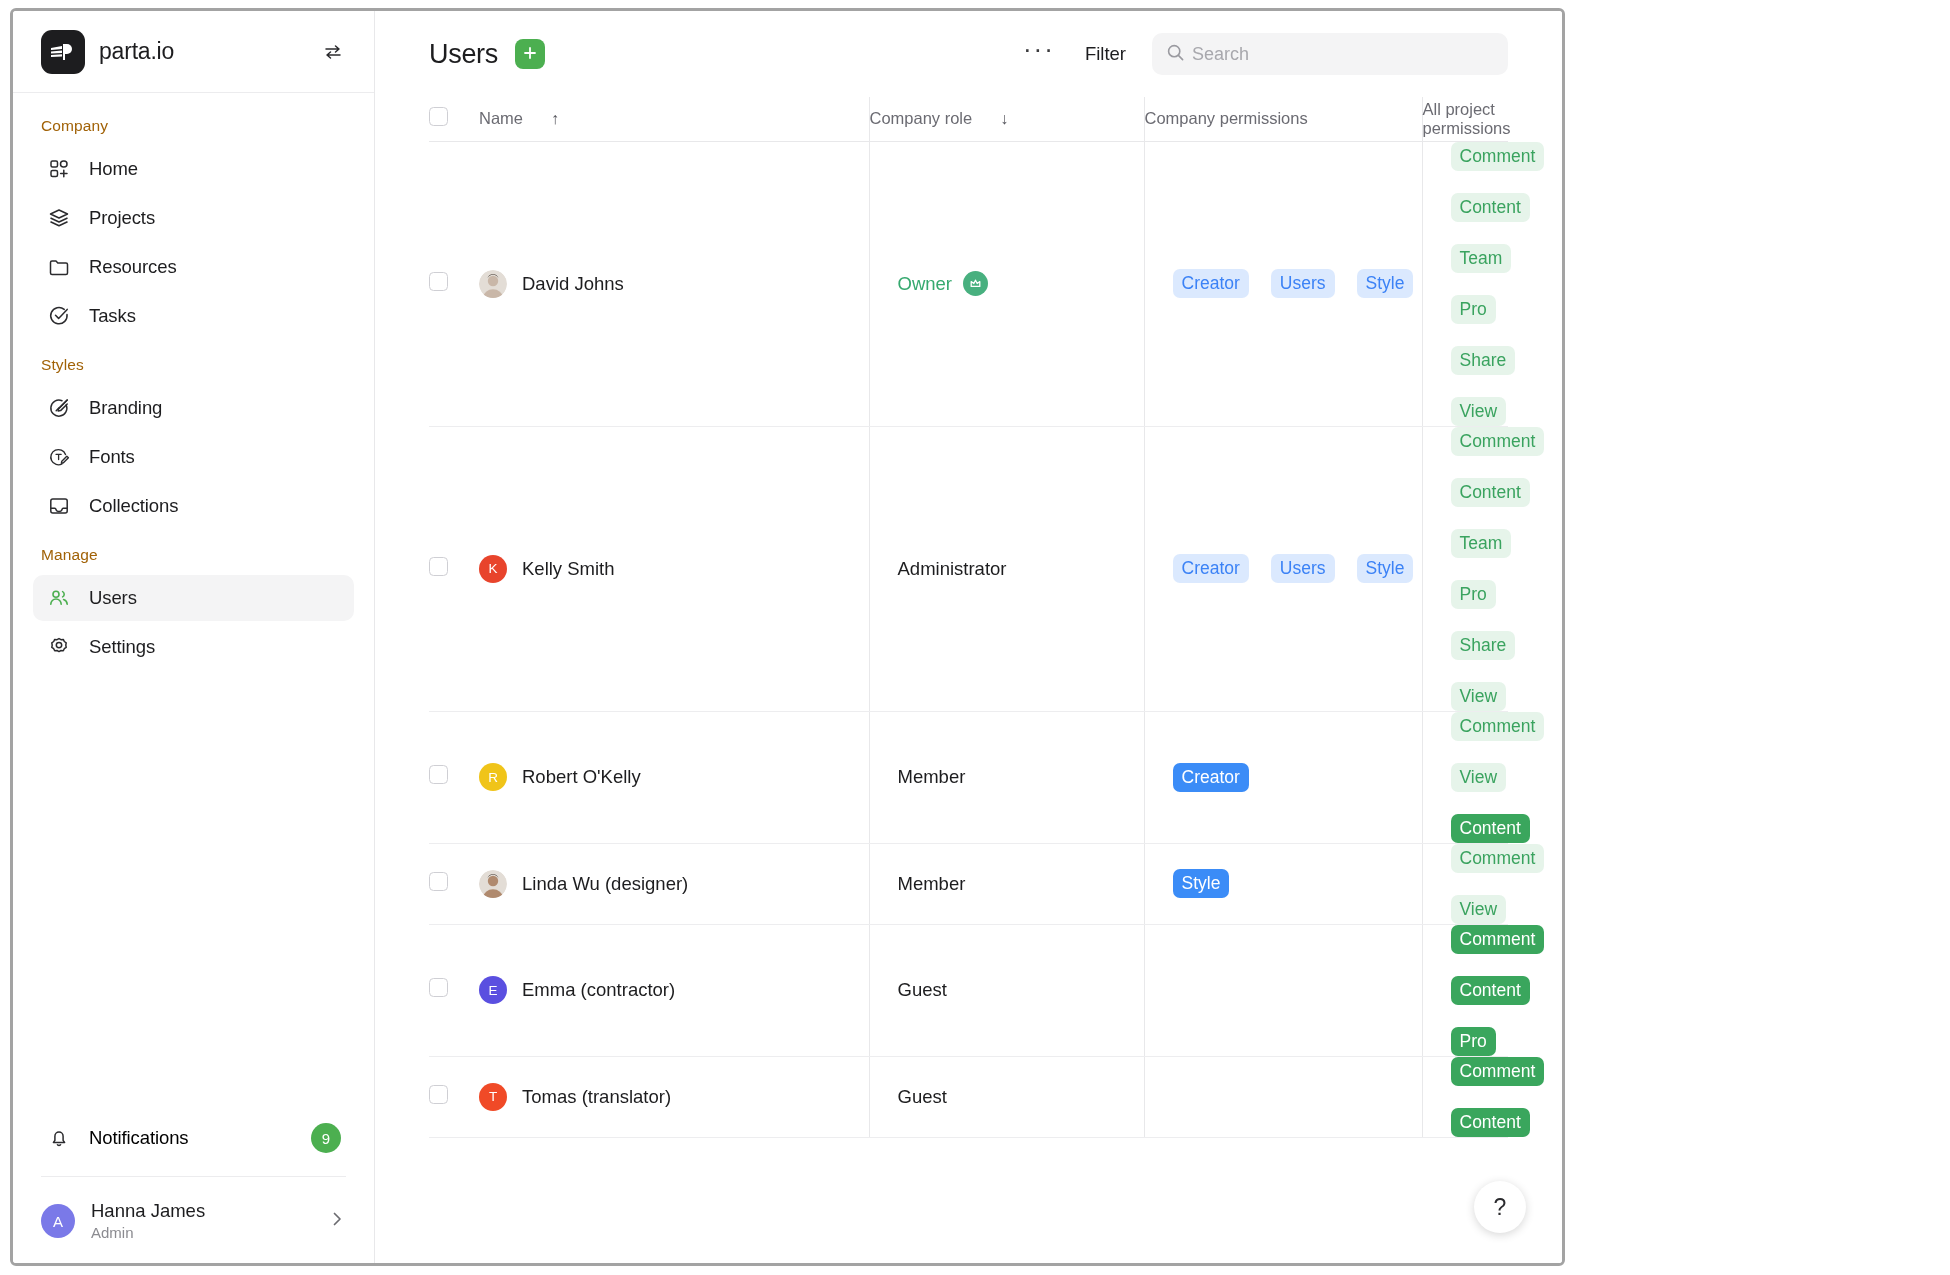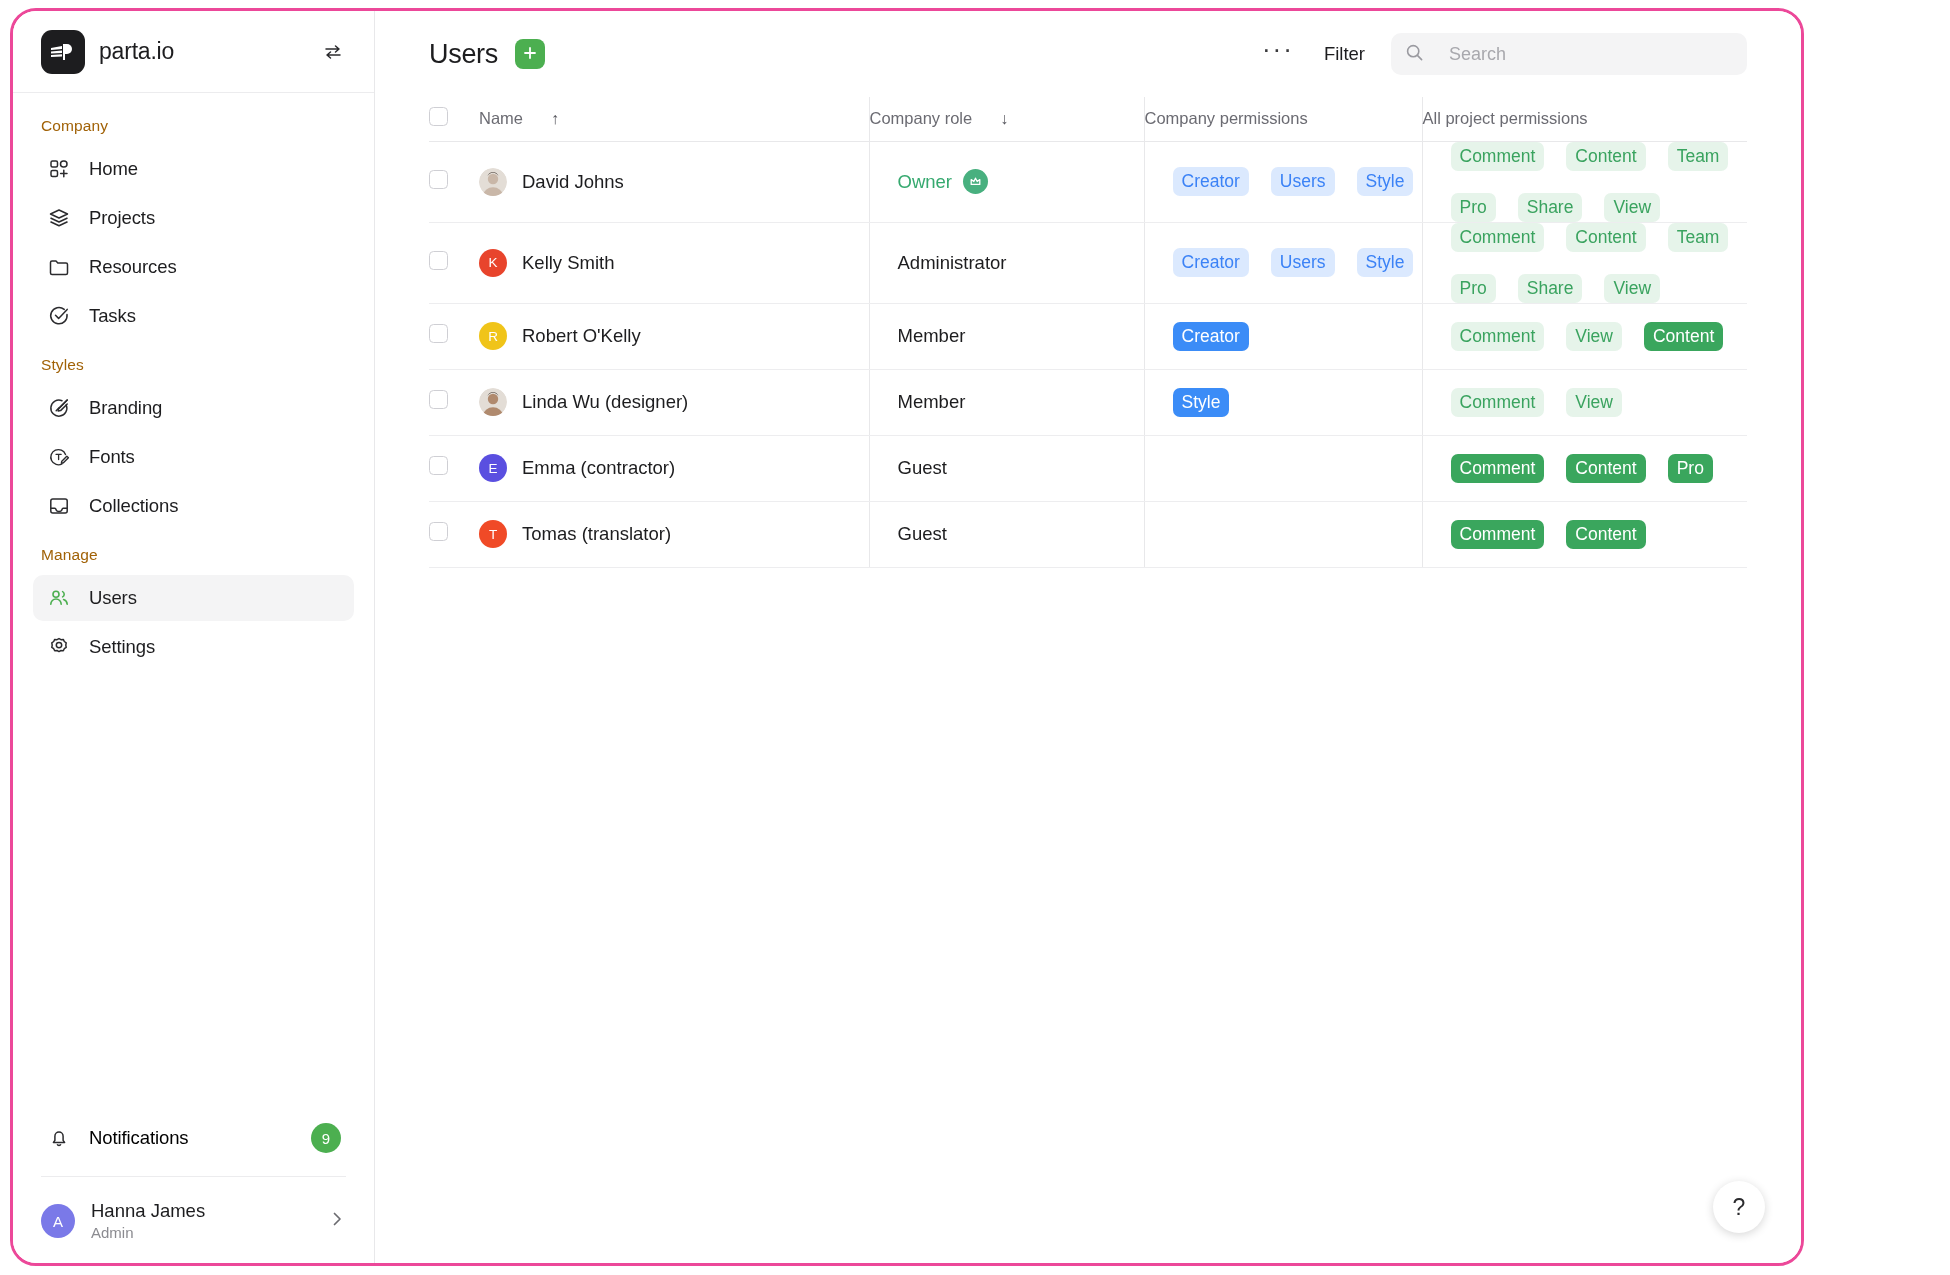--- a/index.html
+++ b/index.html
@@ -5,24 +5,24 @@
   * { box-sizing: border-box; margin: 0; padding: 0; }
   html, body {
     width: 1950px; height: 1275px;
     background: #ffffff;
     font-family: "Liberation Sans", sans-serif;
     -webkit-font-smoothing: antialiased;
   }
   .window {
     position: absolute;
     left: 10px; top: 8px;
-    width: 1794px; height: 1258px;
+    width: 1555px; height: 1258px;
     background: #ffffff;
-    border-radius: 26px;
-    border: 3px solid #ec4899;
+    border-radius: 6px;
+    border: 3px solid #a3a3a3;
     overflow: hidden;
     display: flex;
   }
 
   
   .sidebar {
     width: 362px;
     flex: 0 0 362px;
     background: #ffffff;
     border-right: 1px solid #e8e8ea;
@@ -189,21 +189,21 @@
     color: #1d1d1f;
     cursor: pointer;
   }
   .search-box {
     width: 356px; height: 42px;
     background: #f4f4f5;
     border-radius: 10px;
     display: flex;
     align-items: center;
     padding: 0 14px;
-    gap: 25px;
+    gap: 7px;
   }
   .search-box input {
     border: none; outline: none; background: transparent;
     font-size: 18px;
     font-family: "Liberation Sans", sans-serif;
     color: #1d1d1f;
     width: 100%;
   }
   .search-box input::placeholder { color: #a8a8ad; }
 

